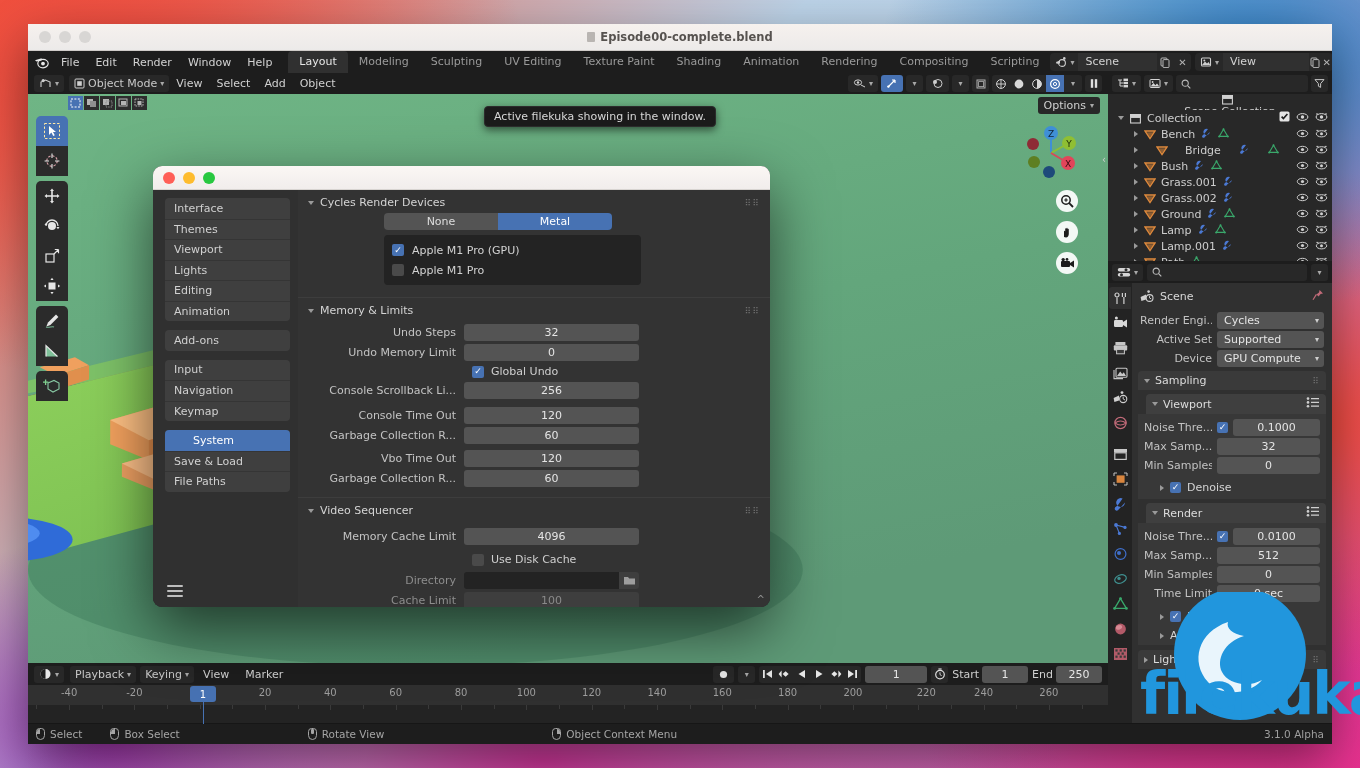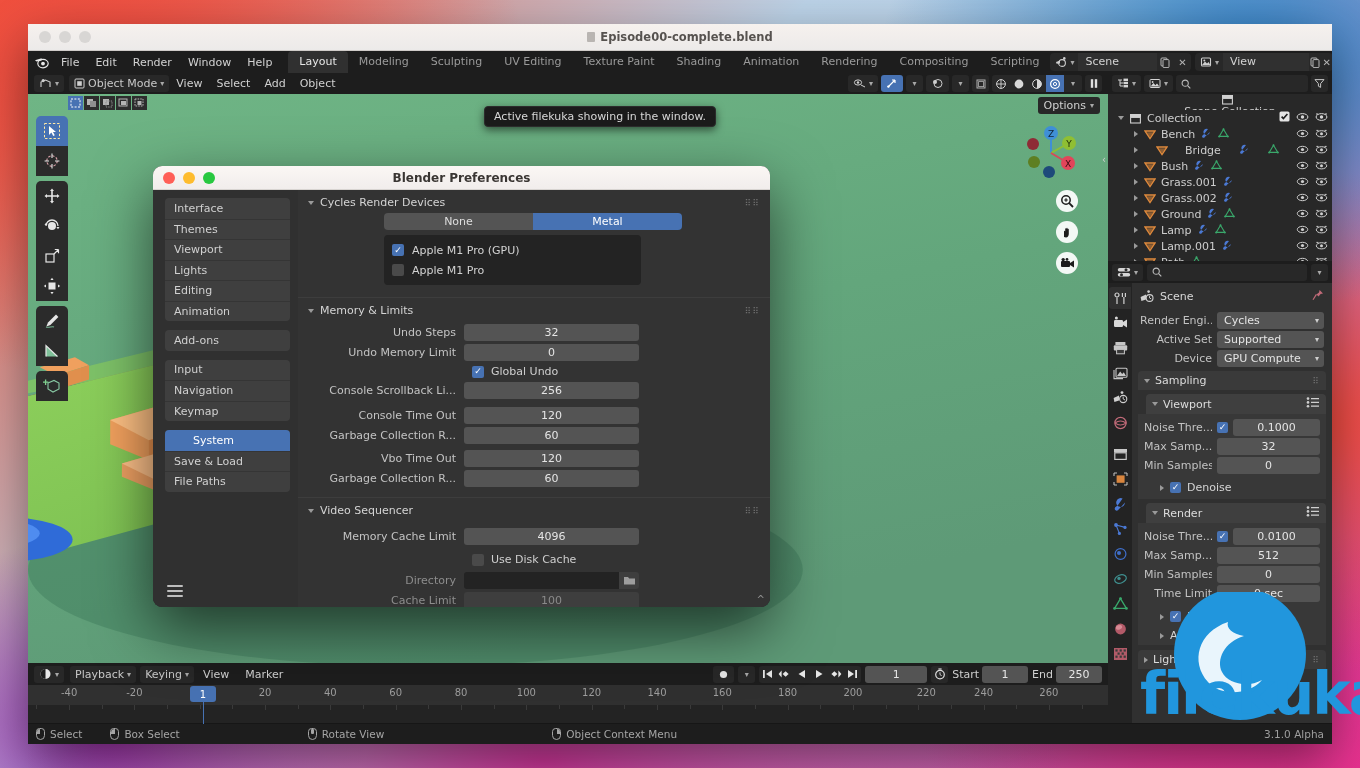--- a/index.html
+++ b/index.html
@@ -198,21 +198,21 @@
   .prefs-content { flex:1; background:#333333; overflow:hidden; position:relative; }
   .sec-head { display:flex;align-items:center;gap:6px; padding:6px 10px 4px 10px; font-size:11px; color:#d4d4d4;justify-content:flex-end;}
   .sec-grip { margin-left:auto; color:#6e6e6e; font-size:9px; letter-spacing:1px;}
   .sec-rule { height:1px; background:#3d3d3d; margin:0; }
   .prow2 { display:flex; align-items:center; height:17px; margin:3px 0; }
   .prow2 .lab { width:166px; text-align:right; font-size:11px; color:#c3c3c3; padding-right:8px; white-space:nowrap; overflow:hidden;}
   .prow2 .lab.dim { color:#8d8d8d; }
   .val { width:175px; background:#545454; border-radius:3px; height:17px; display:flex;align-items:center;justify-content:center;
      font-size:11px; color:#e5e5e5; }
   .val.dim { background:#3e3e3e; color:#8a8a8a; }
-  .seg { display:flex; width:298px; border-radius:4px; overflow:hidden; margin-left:86px;}
+  .seg { display:flex; width:228px; border-radius:4px; overflow:hidden; margin-left:86px;}
   .seg div { flex:1; height:17px; display:flex; align-items:center;justify-content:center; font-size:11px; }
   .seg .off { background:#545454; color:#dedede; }
   .seg .on { background:#4772b3; color:#ffffff; }
   .devbox { width:257px; margin-left:86px; background:#232323; border-radius:4px; padding:5px 0; margin-top:5px;}
   .devrow { display:flex; align-items:center; gap:8px; height:20px; padding-left:8px; font-size:11px; color:#d2d2d2; }
   .chk { width:12px;height:12px;border-radius:2px;background:#4772b3; display:flex;align-items:center;justify-content:center;flex:none;}
   .chk.off { background:#4a4a4a; }
   .chk span { color:#fff;font-size:9px;line-height:1;}
   .cbrow { display:flex; align-items:center; gap:7px; margin:4px 0 4px 174px; font-size:11px; color:#cfcfcf;}
   .dir-field { width:175px; display:flex; }
@@ -1358,21 +1358,20 @@
 
   <div class="tooltip">Active filekuka showing in the window.</div>
 
   <div class="prefs">
     <div class="prefs-title">
       <div class="prefs-traffic">
         <div class="d r"></div>
         <div class="d y"></div>
         <div class="d g"></div>
       </div>
-      <div class="prefs-title-text">Blender Preferences</div>
     </div>
 
     <div class="prefs-body">
       <div class="prefs-nav">
         <div id="prefs-nav-groups">
             <div class="nav-group">
               <div class="nav-item">Interface</div>
               <div class="nav-item">Themes</div>
               <div class="nav-item">Viewport</div>
               <div class="nav-item">Lights</div>

